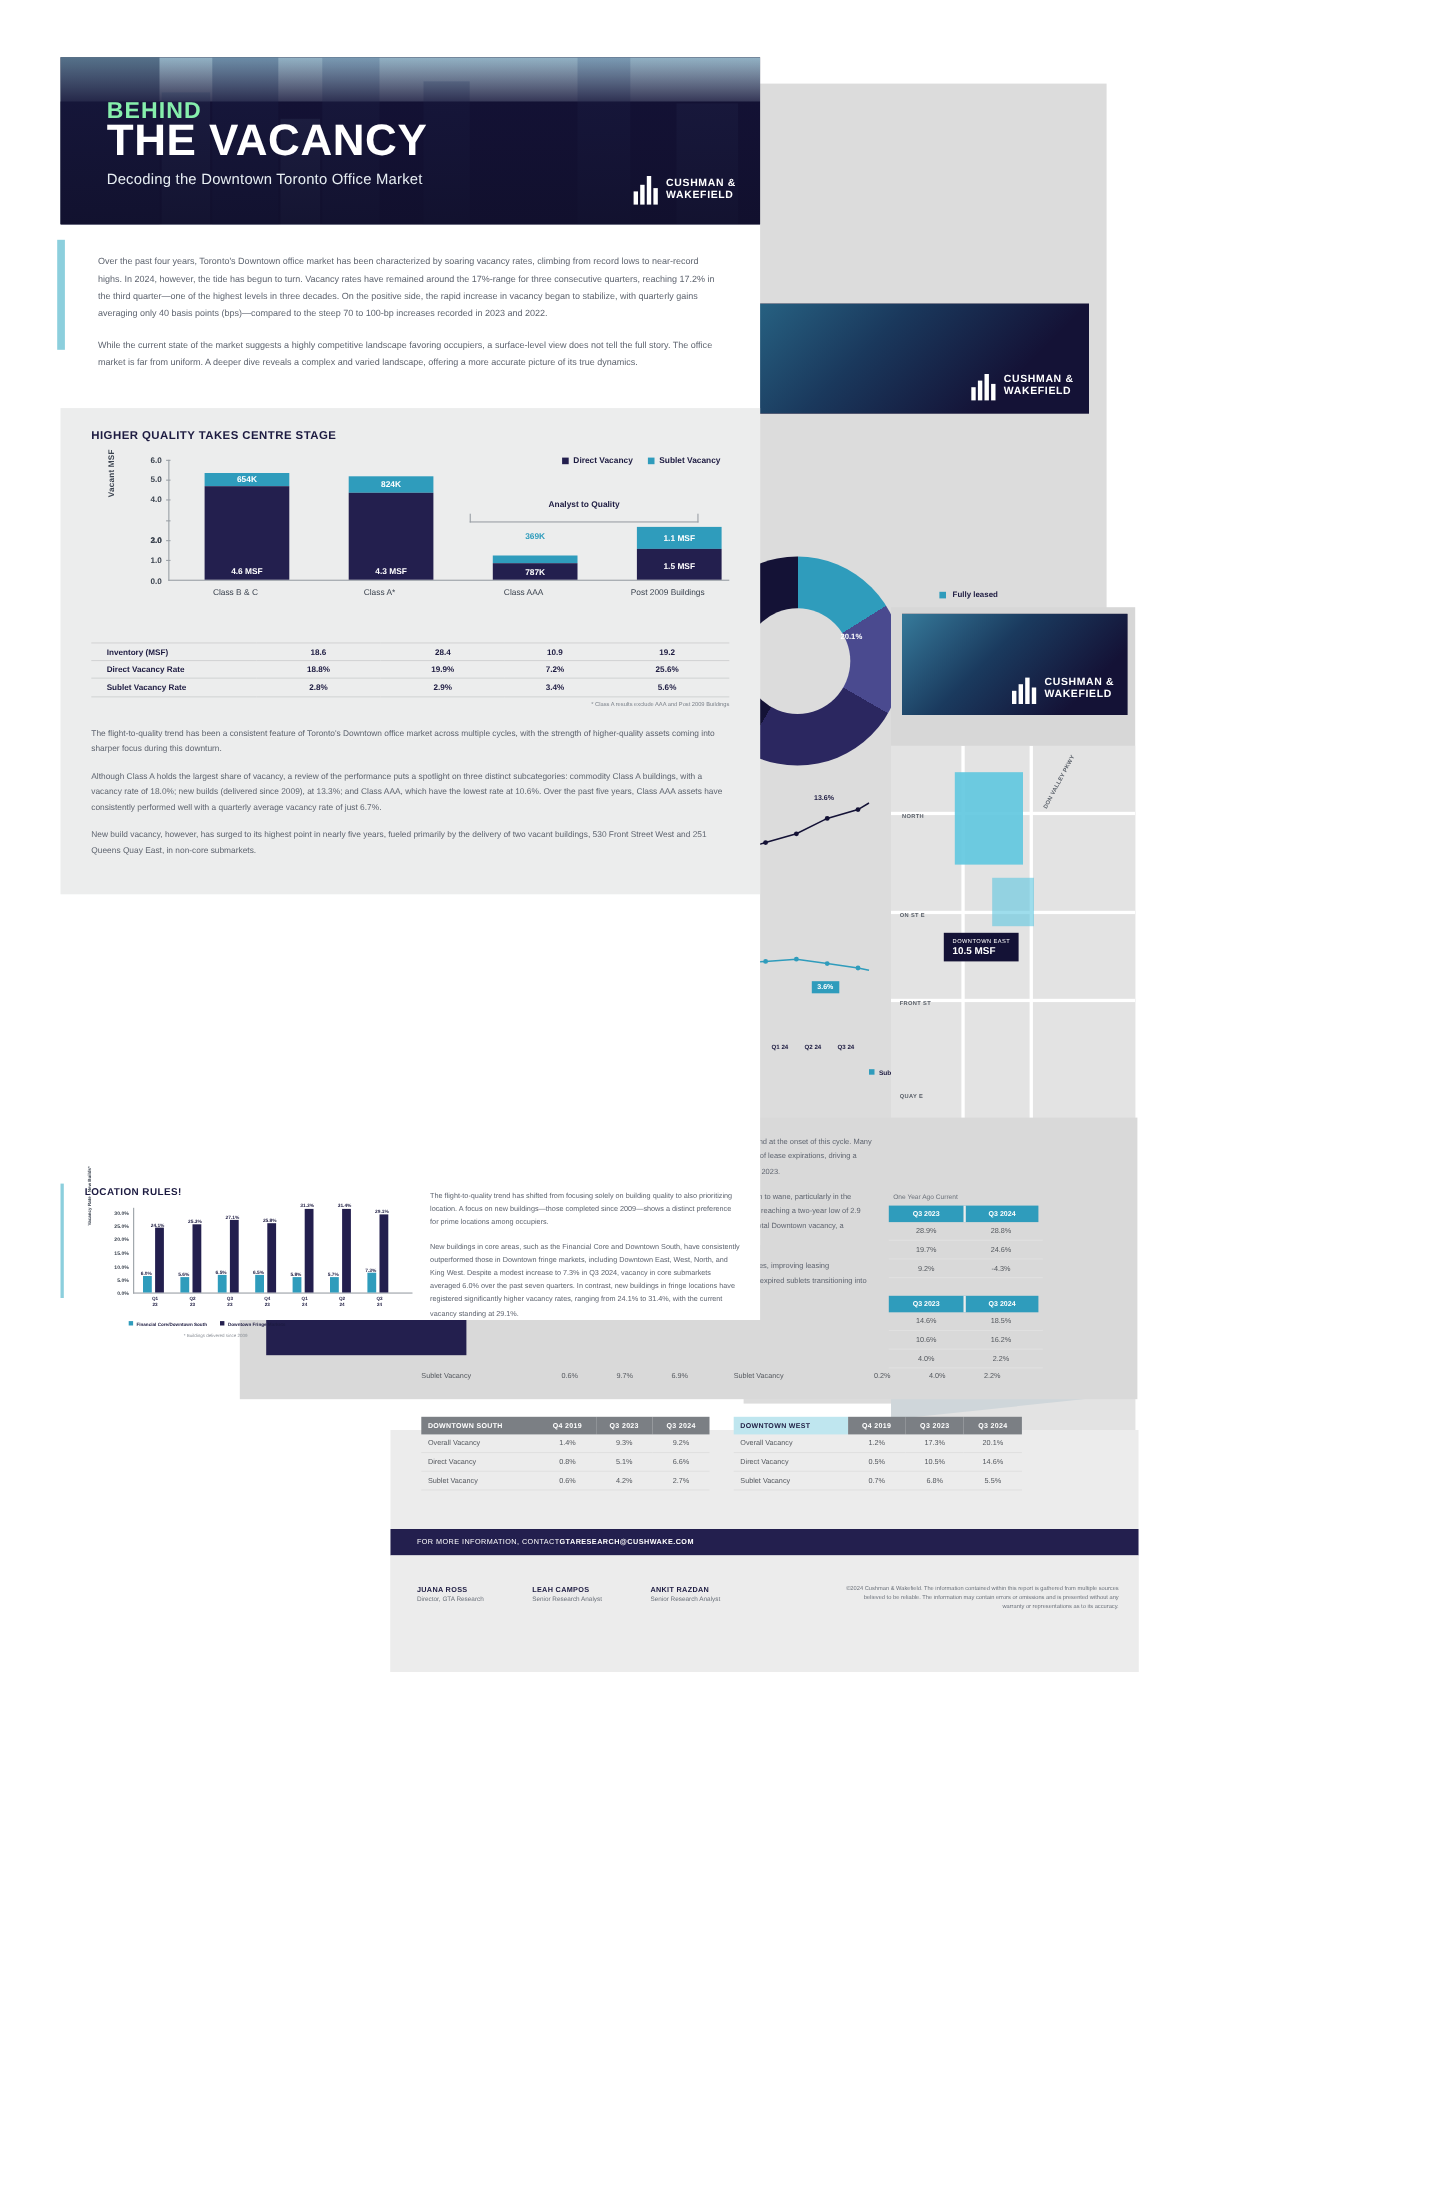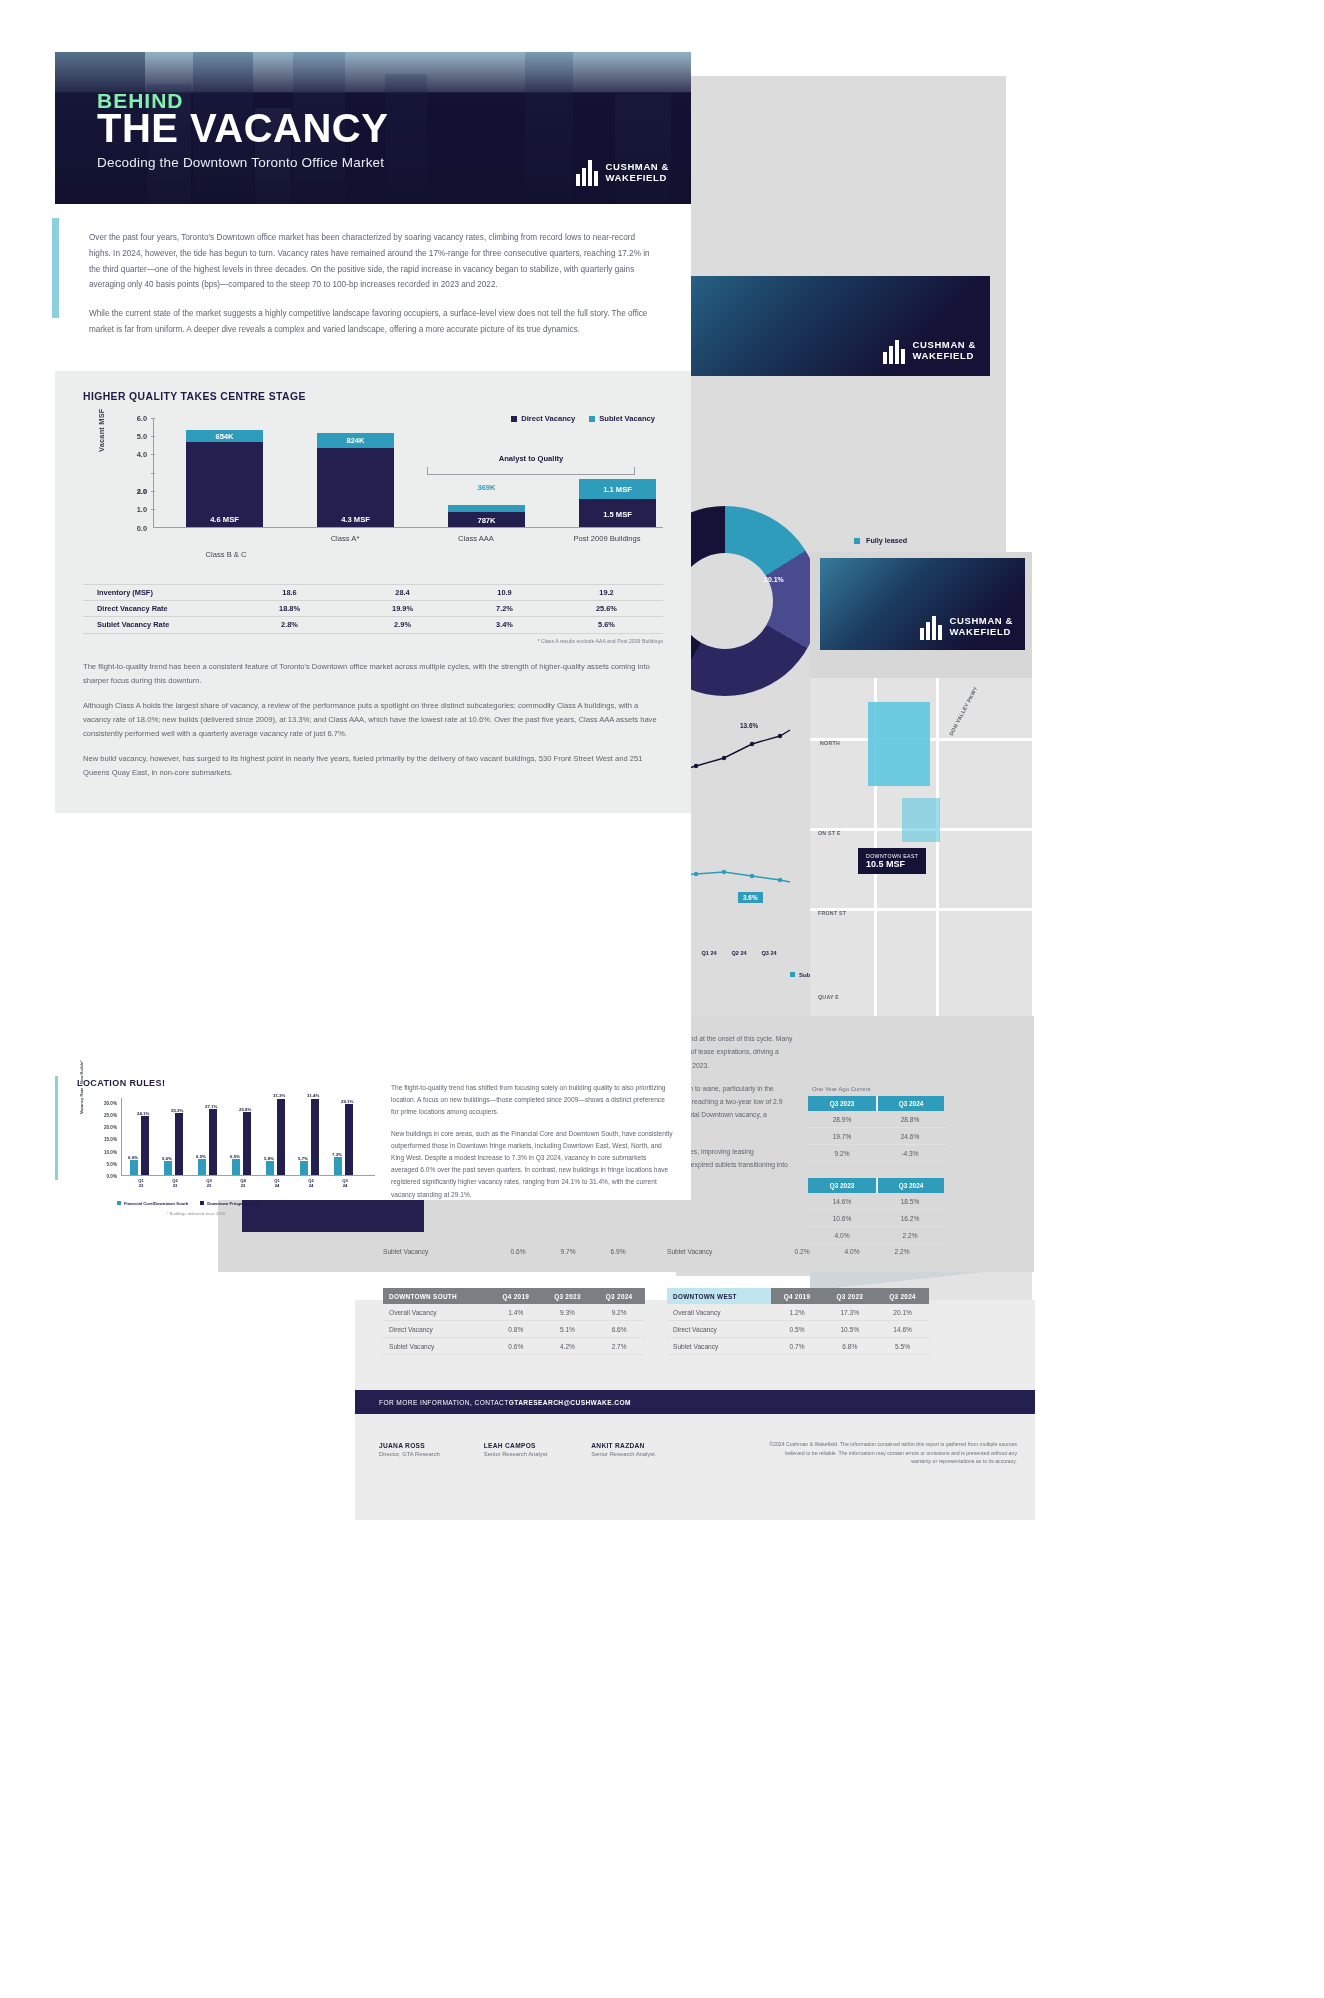--- a/index.html
+++ b/index.html
@@ -476,21 +476,21 @@
           <div class="tick" style="top:91.7px;"></div>
 
         <div class="bargroup" style="left:32px;">
           <div class="bg-sub" style="height:12px;">
             <span class="lbl">654K</span>
           </div>
           <div class="bg-direct" style="height:84.3px;">
             <span class="lbl">4.6 MSF</span>
           </div>
         </div>
-        <div class="xcat" style="left:17px;margin-top:16px;">Class B &amp; C</div>
+        <div class="xcat" style="left:5px;">Class B &amp; C</div>
 
         <div class="bargroup" style="left:163px;">
           <div class="bg-sub" style="height:15.1px;">
             <span class="lbl">824K</span>
           </div>
           <div class="bg-direct" style="height:78.8px;">
             <span class="lbl">4.3 MSF</span>
           </div>
         </div>
         <div class="xcat" style="left:136px;">Class A*</div>

